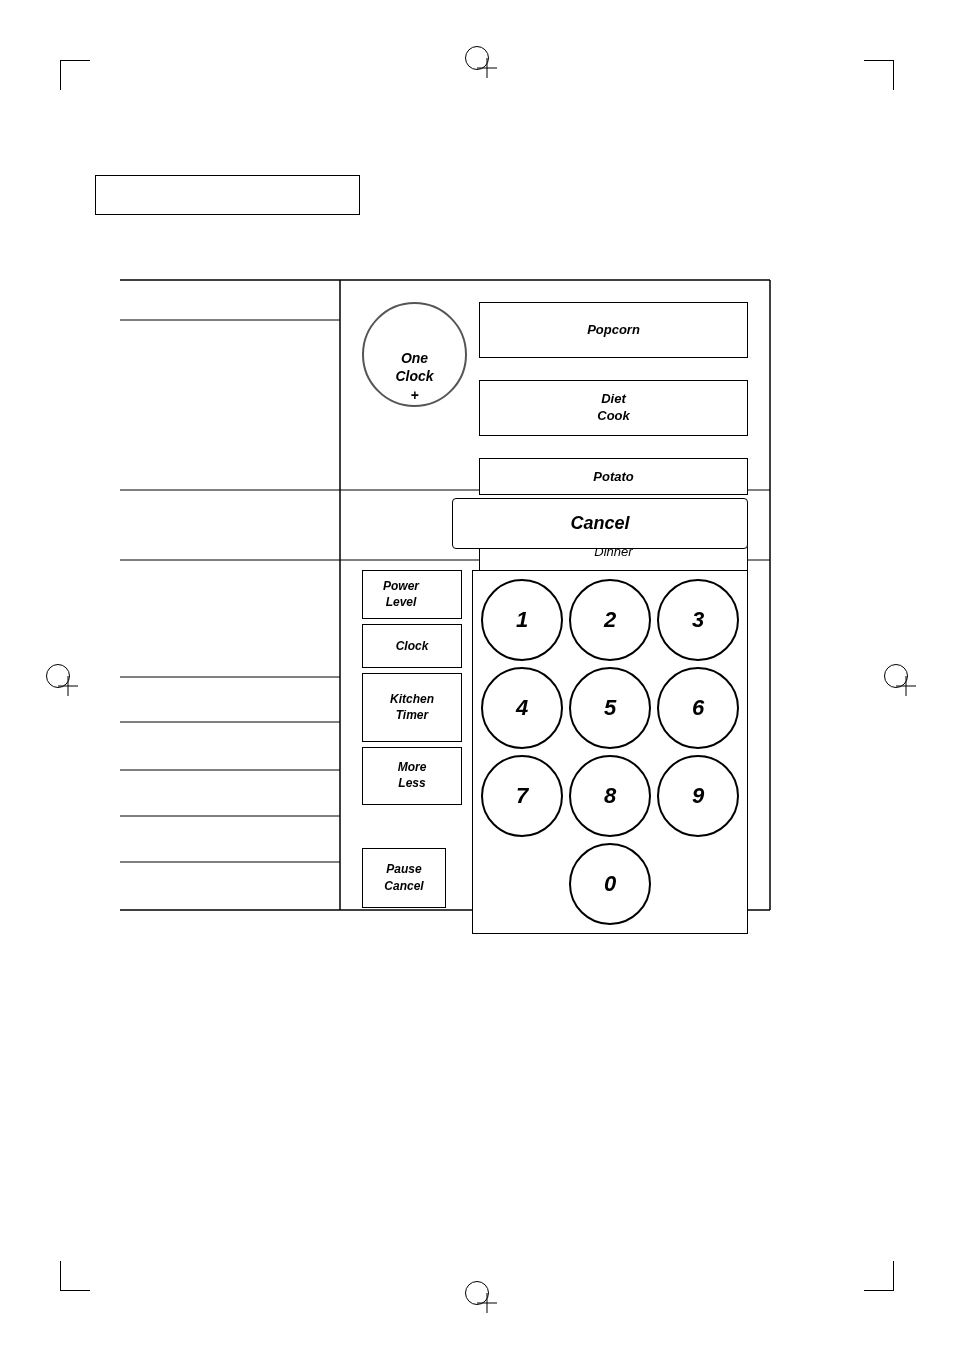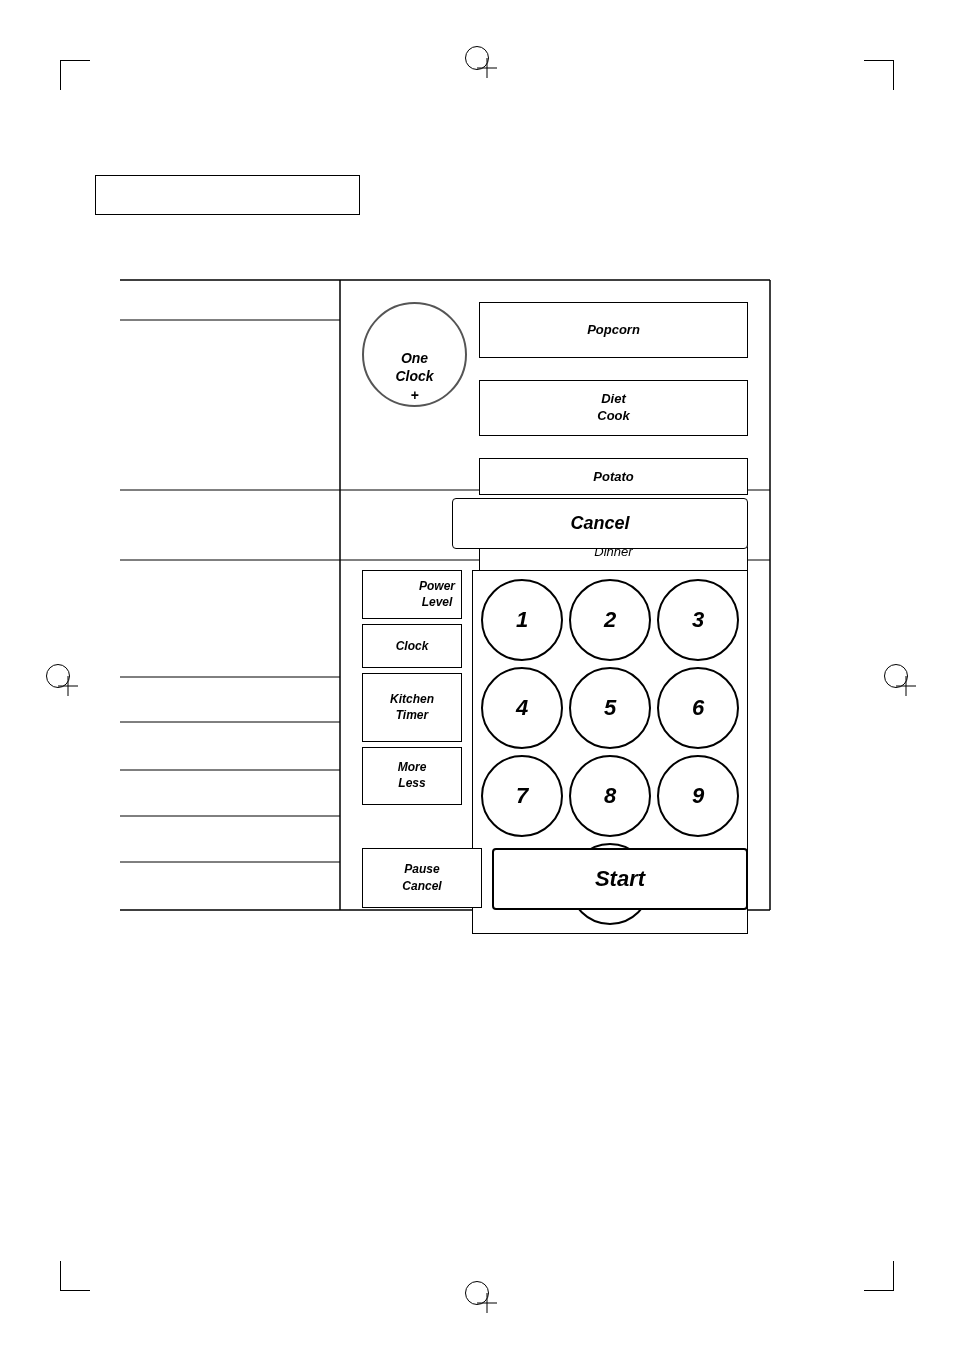--- a/index.html
+++ b/index.html
@@ -181,21 +181,21 @@
 
 <div style="position:absolute;top:490px;left:440px;width:320px;padding:8px 12px;">
   <div style="width:100%;border:1.5px solid #000;background:#fff;padding:14px;text-align:center;cursor:pointer;border-radius:4px;">
     <span style="font-size:18px;font-style:italic;font-weight:bold;">Cancel</span>
   </div>
 </div>
 
 <div style="position:absolute;top:562px;left:350px;width:410px;display:flex;flex-direction:row;gap:0;padding:8px 12px;">
 
   <div style="display:flex;flex-direction:column;gap:5px;width:100px;flex-shrink:0;margin-right:10px;">
-    <div style="border:1.5px solid #000;background:#fff;padding:8px 6px;text-align:center;cursor:pointer;min-height:44px;display:flex;align-items:center;justify-content:flex-end;">
+    <div style="border:1.5px solid #000;background:#fff;padding:8px 20px;text-align:center;cursor:pointer;min-height:44px;display:flex;align-items:center;justify-content:flex-start;">
       <span style="font-size:12px;font-style:italic;font-weight:bold;line-height:1.3;">Power<br>Level</span>
     </div>
     <div style="border:1.5px solid #000;background:#fff;padding:8px 24px;text-align:center;cursor:pointer;min-height:44px;display:flex;align-items:center;justify-content:center;">
       <span style="font-size:12px;font-style:italic;font-weight:bold;">Clock</span>
     </div>
     <div style="border:1.5px solid #000;background:#fff;padding:18px 6px;text-align:center;cursor:pointer;min-height:44px;display:flex;align-items:center;justify-content:center;">
       <span style="font-size:12px;font-style:italic;font-weight:bold;line-height:1.3;">Kitchen<br>Timer</span>
     </div>
     <div style="border:1.5px solid #000;background:#fff;padding:12px 6px;text-align:center;cursor:pointer;min-height:44px;display:flex;align-items:center;justify-content:center;">
       <span style="font-size:12px;font-style:italic;font-weight:bold;line-height:1.3;">More<br>Less</span>
@@ -237,22 +237,19 @@
     <div style="background:transparent;border:none;"></div>
     <div style="border:2px solid #000;border-radius:50%;background:#fff;display:flex;align-items:center;justify-content:center;cursor:pointer;aspect-ratio:1;">
       <span style="font-size:22px;font-style:italic;font-weight:bold;">0</span>
     </div>
     <div style="background:transparent;border:none;"></div>
   </div>
 </div>
 
 <div style="position:absolute;top:848px;left:350px;width:410px;display:flex;flex-direction:row;gap:0;padding:0 12px 12px 12px;">
 
-  <div style="width:120px;flex-shrink:0;margin-right:10px;">
+  <div style="width:84px;flex-shrink:0;margin-right:10px;">
     <div style="border:1.5px solid #000;background:#fff;padding:12px 6px;text-align:center;cursor:pointer;min-height:50px;display:flex;align-items:center;justify-content:center;">
       <span style="font-size:12px;font-style:italic;font-weight:bold;line-height:1.4;">Pause<br>Cancel</span>
     </div>
   </div>
 
-  <div style="flex:1;border:2px solid #000;background:#fff;padding:16px;text-align:center;cursor:pointer;display:flex;align-items:center;justify-content:center;border-radius:4px;">
-    <span style="font-size:22px;font-style:italic;font-weight:bold;">Start</span>
-  </div>
 </div>
 
 </body></html>

